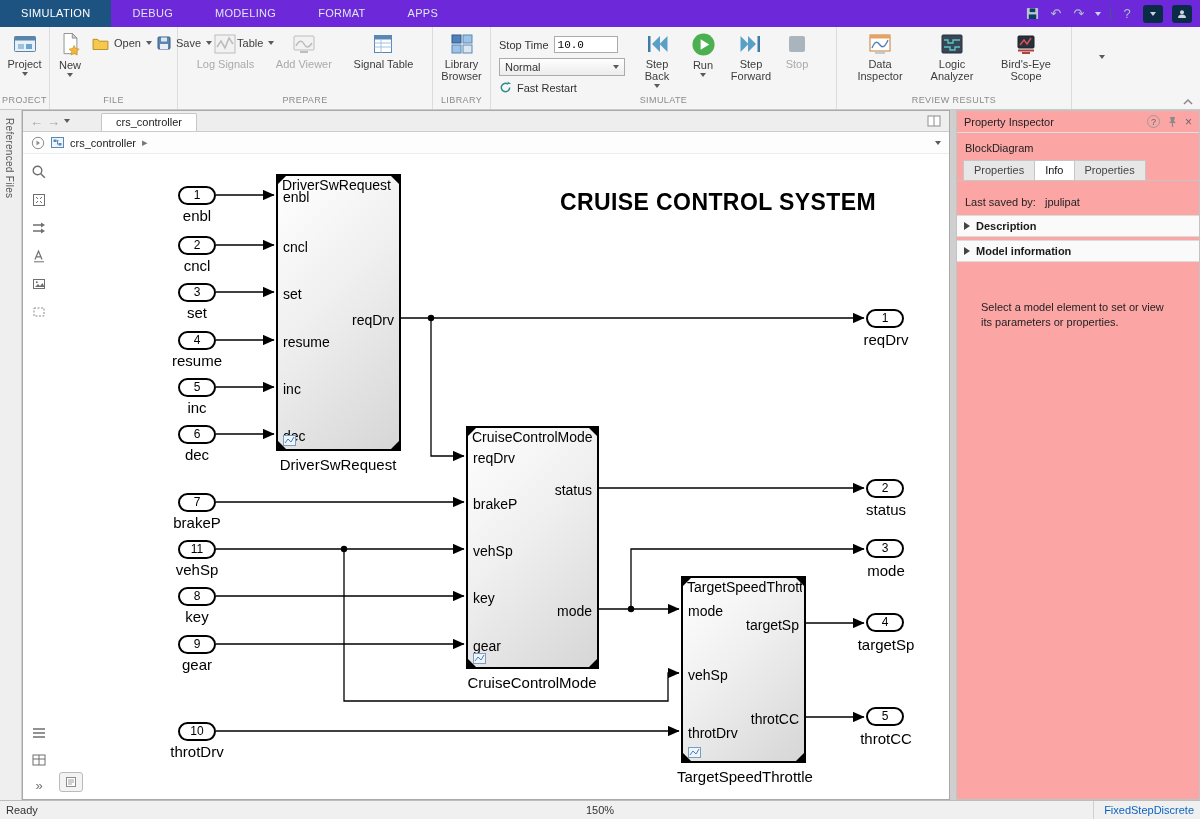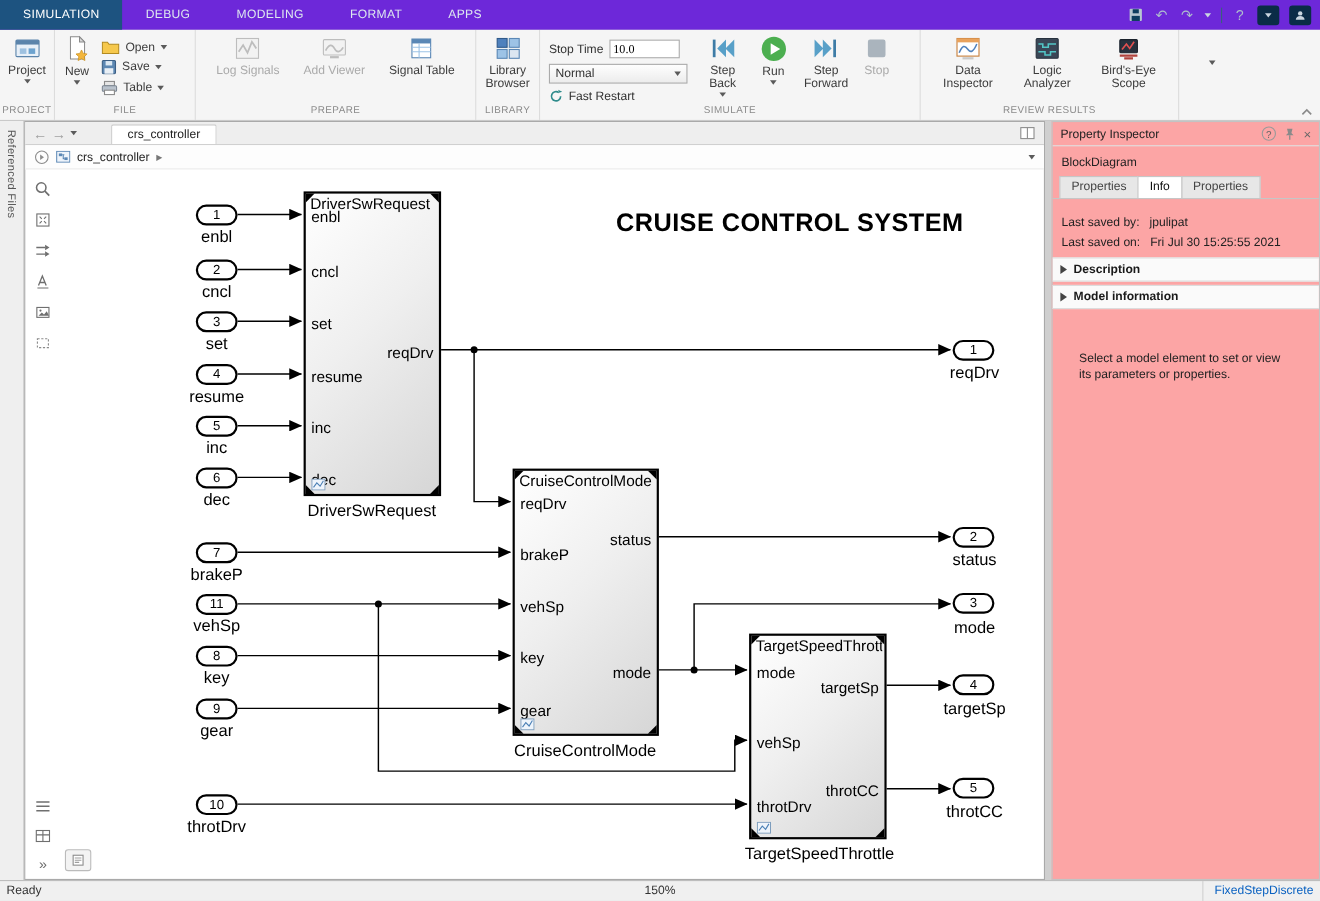--- a/index.html
+++ b/index.html
@@ -18,25 +18,25 @@
   .caret{display:inline-block;width:0;height:0;border-left:3.5px solid transparent;border-right:3.5px solid transparent;border-top:4px solid #5a5a5a;vertical-align:middle}
   .caret.lt{border-top-color:#c9d6e0}
 
   
   #ribbon{position:absolute;left:0;top:27px;width:1200px;height:83px;background:#f5f5f5;border-bottom:1px solid #c9c9c9;display:flex;z-index:9}
   .rsec{height:100%;border-right:1px solid #dcdcdc;display:flex;flex-direction:column}
   .rcontent{flex:1;display:flex;align-items:flex-start;justify-content:space-evenly;padding-top:3px}
   .seclabel{height:14px;text-align:center;font-size:9px;color:#8b8b8b;letter-spacing:.4px}
   .bigbtn{display:flex;flex-direction:column;align-items:center;gap:2px;padding:2px 3px;font-size:11px;color:#3c3c3c;text-align:center;line-height:12px;cursor:default}
   .bigbtn.disabled{color:#aaaaaa}
-  .smallcol{display:flex;flex-direction:column;gap:5px;padding:6px 4px 0 2px}
+  .smallcol{display:flex;flex-direction:row;gap:5px;padding:6px 4px 0 2px}
   .smallrow{display:flex;align-items:center;gap:5px;font-size:11px;color:#3c3c3c}
   .simcfg{display:flex;flex-direction:column;gap:5px;padding:6px 6px 0 8px;width:142px}
   .simrow{display:flex;align-items:center;gap:5px;font-size:11px}
-  .stopfield{width:64px;height:17px;border:1px solid #ababab;background:#fff;font-size:11px;padding:0 3px;font-family:Liberation Serif, serif}
+  .stopfield{width:64px;height:17px;border:1px solid #ababab;background:#fff;font-size:11px;padding:0 3px;font-family:Liberation Mono, monospace}
   .simselect{width:126px;height:18px;border:1px solid #ababab;background:linear-gradient(#fefefe,#ececec);display:flex;align-items:center;justify-content:space-between;padding:0 5px}
   #ribbon-collapse{position:absolute;right:6px;bottom:3px;width:12px;height:8px}
   #gallery-caret{align-self:center;margin-top:28px}
 
   
   #main{position:absolute;left:0;top:110px;width:1200px;height:690px;background:#cfcfcf}
   #leftstrip{position:absolute;left:0;top:0;width:22px;height:690px;background:#efefef;border-right:1px solid #cfcfcf}
   .vtext{position:absolute;top:8px;left:4px;writing-mode:vertical-rl;font-size:10px;color:#555;letter-spacing:.3px}
 
   
@@ -574,24 +574,20 @@
     <div class="insp-tabs">
       <div class="itab">Properties</div>
       <div class="itab active">Info</div>
       <div class="itab">Properties</div>
     </div>
     <div class="insp-info">
       <div>
         <span>Last saved by:</span>
         <span class="ival">jpulipat</span>
       </div>
-      <div>
-        <span>Last saved on:</span>
-        <span class="ival">Fri Jul 30 15:25:55 2021</span>
-      </div>
     </div>
     <div class="insp-section">
       <i class="tri"></i>
       <span>Description</span>
     </div>
     <div class="insp-section">
       <i class="tri"></i>
       <span>Model information</span>
     </div>
     <div class="insp-hint">Select a model element to set or view its parameters or properties.</div>

